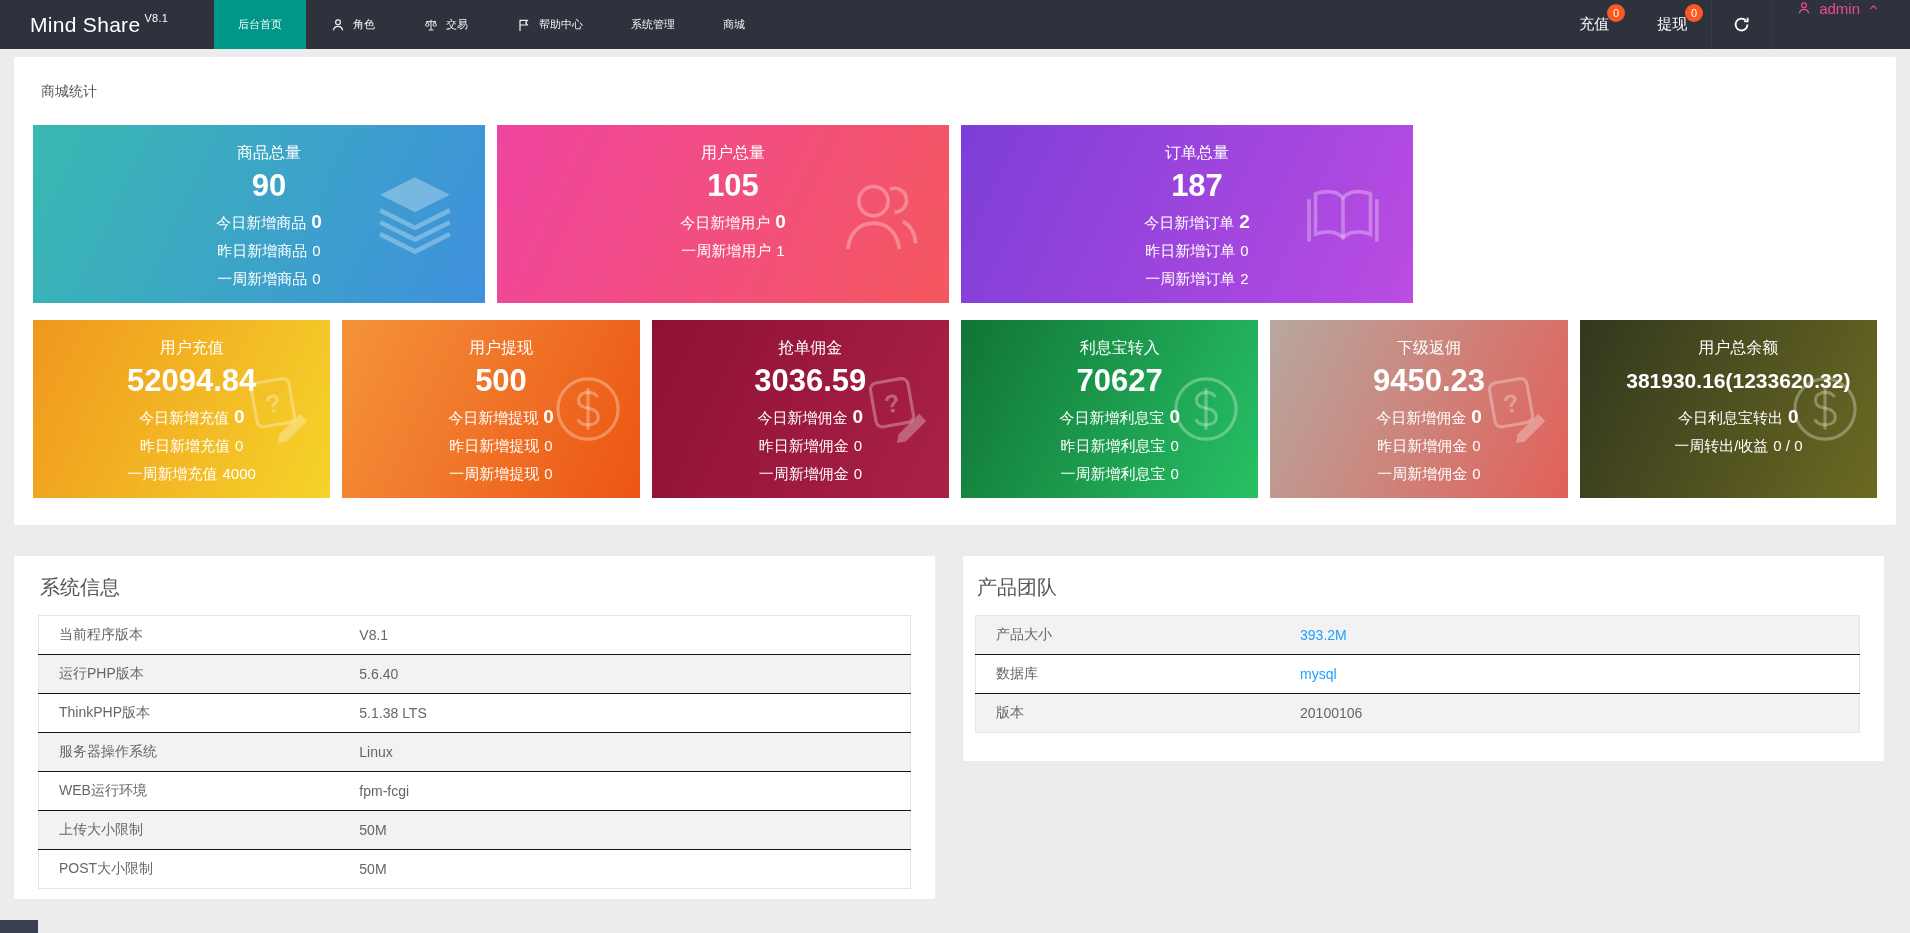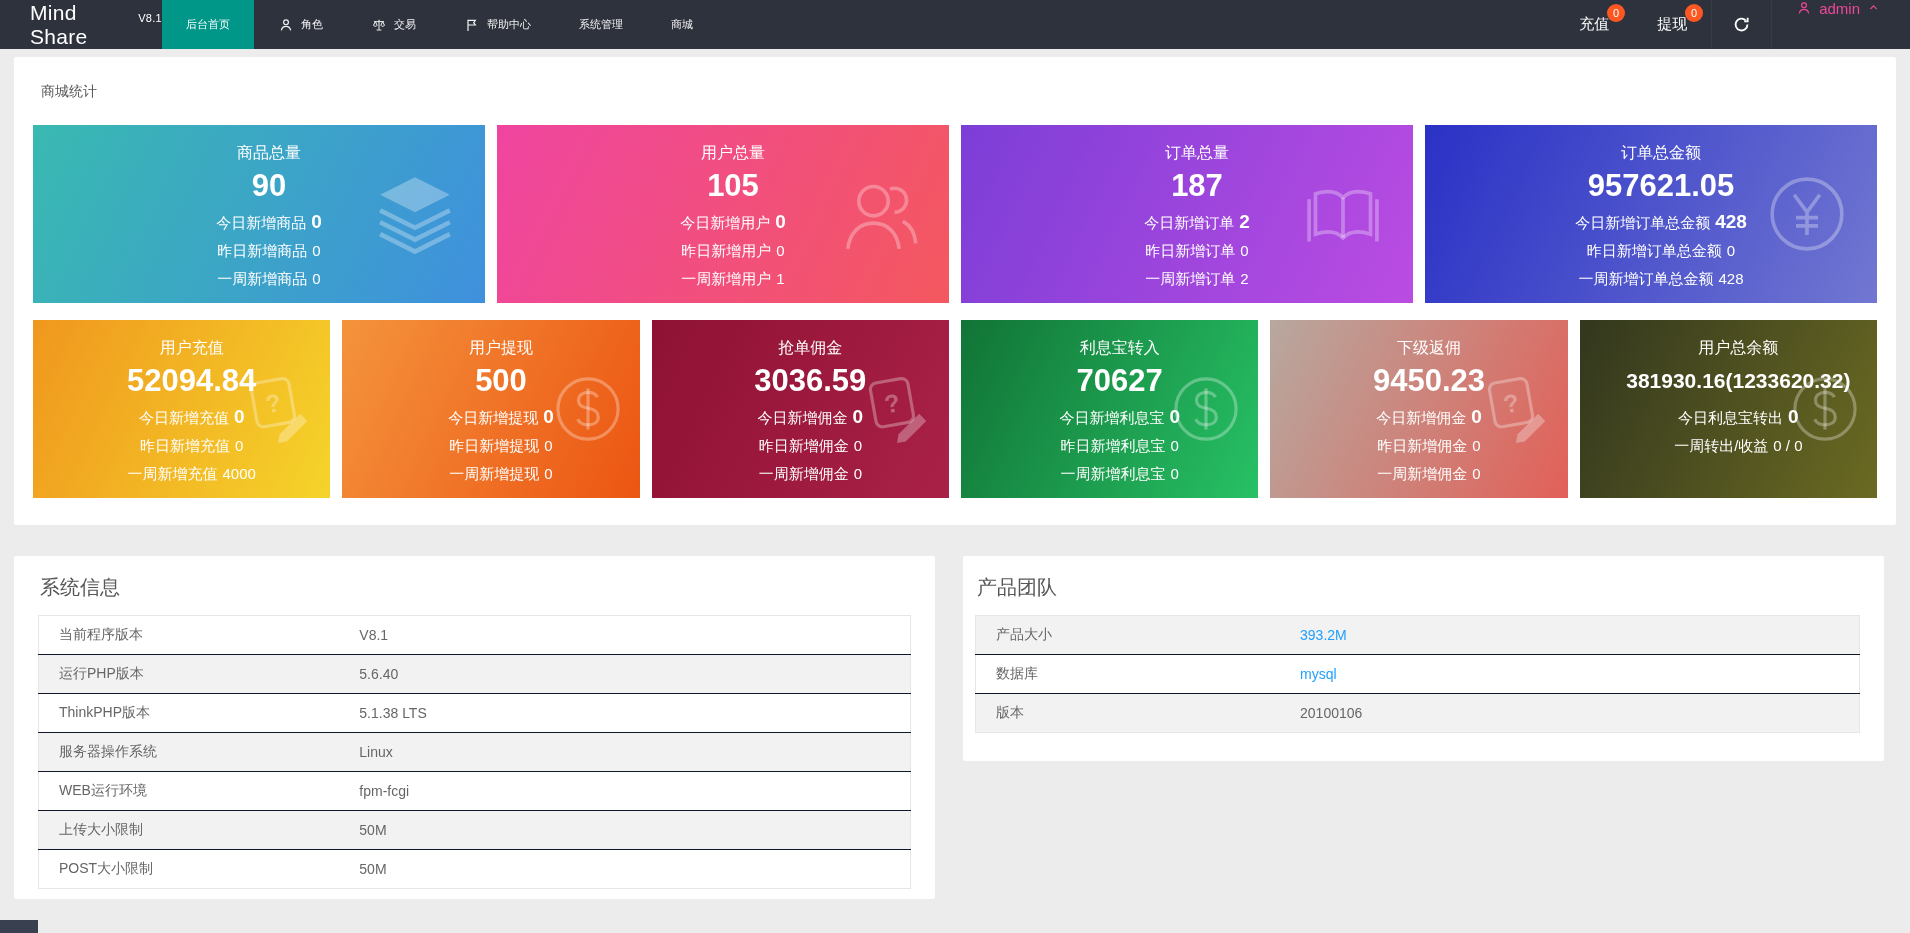--- a/index.html
+++ b/index.html
@@ -1,21 +1,21 @@
 <!DOCTYPE html>
 <html style="--nav-bg: #2e323d; --accent: #009688; --badge: #ff5722; --link: #1e9fff;"><head>
 <meta charset="utf-8">
 <style>
   html,body{margin:0;padding:0;}
   body{background:#ececec;font-family:"Liberation Sans","DejaVu Sans",sans-serif;}
   .viewport{width:1910px;height:933px;overflow:hidden;position:relative;background:#ececec;}
 
   
   .navbar{height:49px;background:var(--nav-bg,#2e323d);display:flex;align-items:stretch;color:#fff;}
-  .logo{width:162px;display:flex;align-items:center;padding-left:30px;box-sizing:border-box;font-size:21px;color:#fff;letter-spacing:.3px;cursor:pointer;}
+  .logo{width:214px;display:flex;align-items:center;padding-left:30px;box-sizing:border-box;font-size:21px;color:#fff;letter-spacing:.3px;cursor:pointer;}
   .logo sup{font-size:11px;margin-left:4px;position:relative;top:-7px;}
   .nav-menu{display:flex;align-items:stretch;}
   .nav-item{display:flex;align-items:center;padding:0 24px;font-size:11px;color:#f2f2f2;text-decoration:none;cursor:pointer;}
   .nav-item.active{background:var(--accent,#009688);color:#fff;}
   .icon{display:inline-flex;align-items:center;justify-content:center;}
   .nav-ic{margin-right:7px;}
   .nav-ic svg{width:16px;height:16px;}
   .nav-right{margin-left:auto;display:flex;align-items:stretch;padding-right:14px;}
   .nav-action{display:flex;align-items:center;position:relative;padding:0 24px;color:#fff;font-size:15px;text-decoration:none;cursor:pointer;}
   .badge{position:absolute;top:4px;right:8px;min-width:18px;height:18px;border-radius:9px;background:var(--badge,#ff5722);color:#fff;font-size:11px;line-height:18px;text-align:center;padding:0 2px;box-sizing:border-box;}
@@ -159,21 +159,20 @@
                 <path d="M10 44l38 19 38-19"></path>
                 <path d="M10 57l38 19 38-19"></path>
                 <path d="M10 70l38 19 38-19"></path>
               </svg>
             </span>
           </div>
           <div class="stat-card" style="background:linear-gradient(115deg, #ef45a0, #f4585e)">
             <div class="card-label">用户总量</div>
             <div class="card-value">105</div>
             <div class="card-line"><span>今日新增用户</span><span class="line-val first">0</span></div>
-            <div class="card-line"><span>昨日新增用户</span><span class="line-val">0</span></div>
             <div class="card-line"><span>一周新增用户</span><span class="line-val">1</span></div>
             <span class="icon card-ic">
               <svg viewBox="0 0 96 96" fill="none" stroke="currentColor" stroke-width="4">
                 <circle cx="42" cy="34" r="16"></circle>
                 <path d="M14 86c2-18 13-28 28-28s26 10 28 28"></path>
                 <path d="M60 21a13 13 0 1 1 5 25"></path>
                 <path d="M74 56c8 4 13 13 14 24"></path>
               </svg>
             </span>
           </div>
@@ -181,33 +180,20 @@
             <div class="card-label">订单总量</div>
             <div class="card-value">187</div>
             <div class="card-line"><span>今日新增订单</span><span class="line-val first">2</span></div>
             <div class="card-line"><span>昨日新增订单</span><span class="line-val">0</span></div>
             <div class="card-line"><span>一周新增订单</span><span class="line-val">2</span></div>
             <span class="icon card-ic">
               <svg viewBox="0 0 96 96" fill="none" stroke="currentColor" stroke-width="4">
                 <path d="M48 30c-7-7-18-8-30-4v44c12-4 23-3 30 4 7-7 18-8 30-4V26c-12-4-23-3-30 4z"></path>
                 <path d="M48 30v44"></path>
                 <path d="M11 32v46M85 32v46"></path>
-              </svg>
-            </span>
-          </div>
-          <div class="stat-card" style="background:linear-gradient(115deg, #2a31c6, #7177d1)">
-            <div class="card-label">订单总金额</div>
-            <div class="card-value">957621.05</div>
-            <div class="card-line"><span>今日新增订单总金额</span><span class="line-val first">428</span></div>
-            <div class="card-line"><span>昨日新增订单总金额</span><span class="line-val">0</span></div>
-            <div class="card-line"><span>一周新增订单总金额</span><span class="line-val">428</span></div>
-            <span class="icon card-ic">
-              <svg viewBox="0 0 96 96" fill="none" stroke="currentColor" stroke-width="4">
-                <circle cx="48" cy="48" r="38"></circle>
-                <path d="M34 27l14 19 14-19M48 46v25M36 52h24M36 61h24"></path>
               </svg>
             </span>
           </div>
         </div>
       <div class="cards row2" id="row2">
           <div class="stat-card" style="background:linear-gradient(115deg, #f0971e, #f5d42a)">
             <div class="card-label">用户充值</div>
             <div class="card-value">52094.84</div>
             <div class="card-line"><span>今日新增充值</span><span class="line-val first">0</span></div>
             <div class="card-line"><span>昨日新增充值</span><span class="line-val">0</span></div>

